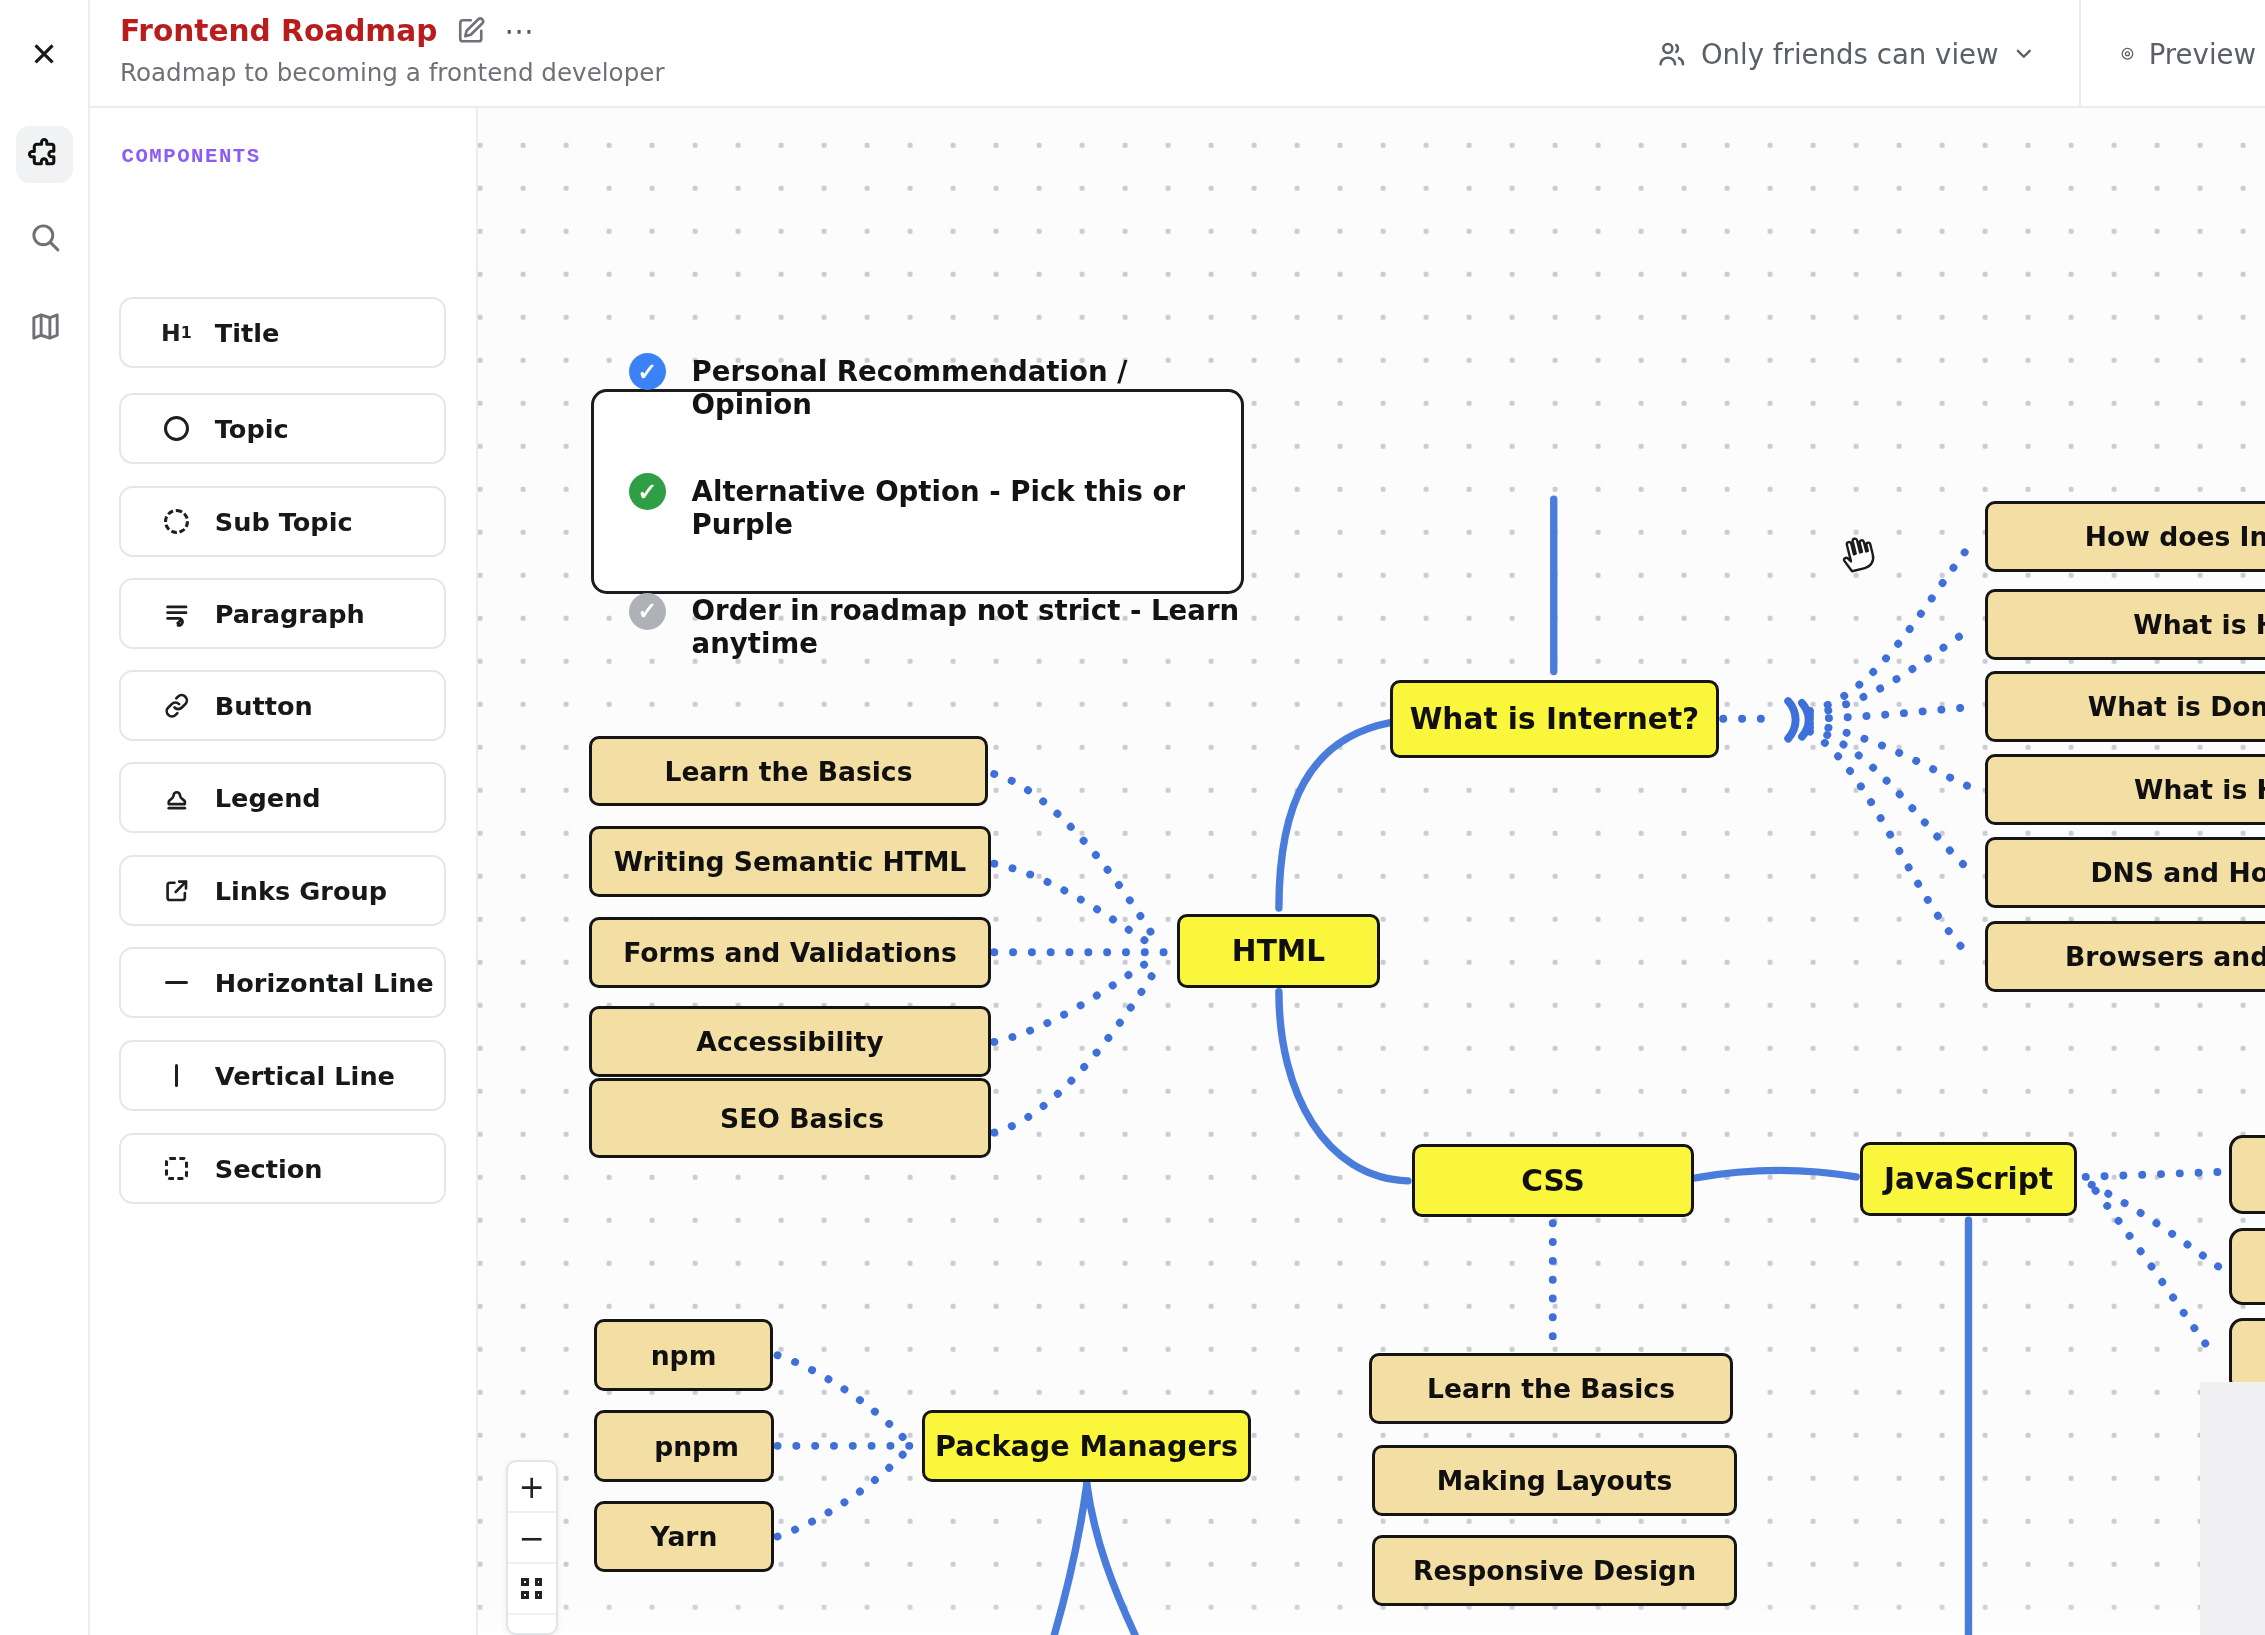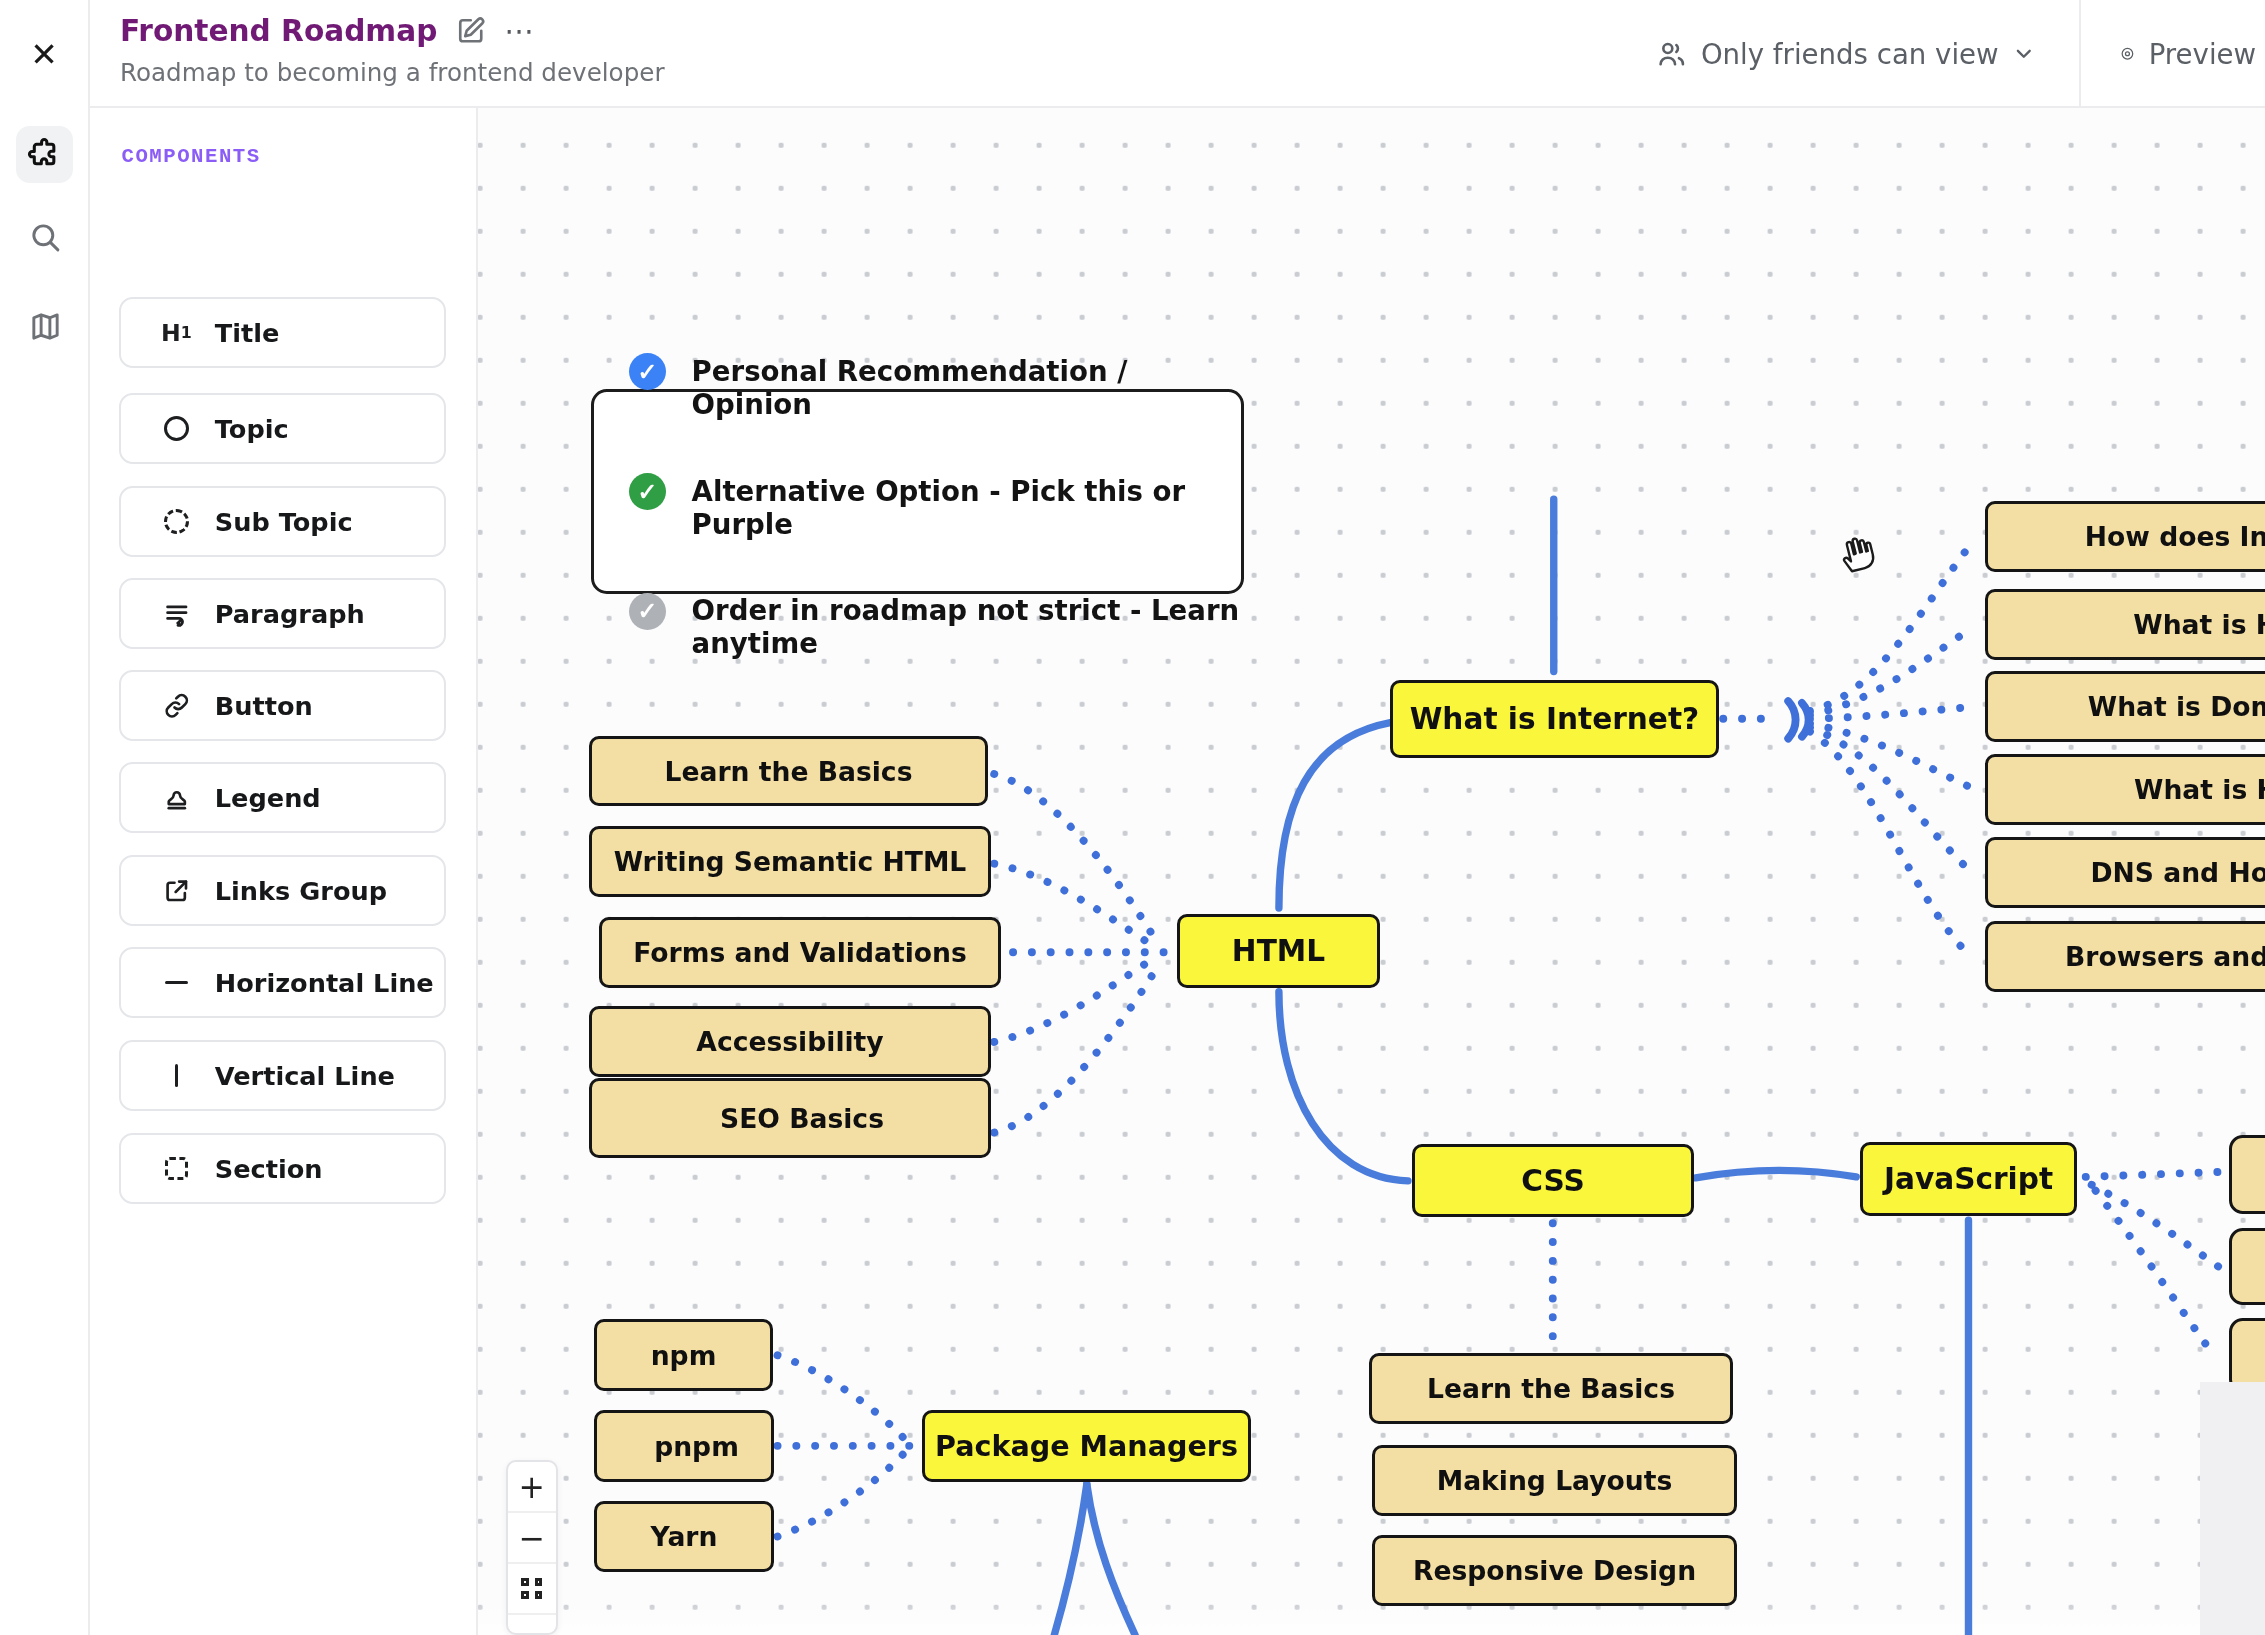--- a/index.html
+++ b/index.html
@@ -10,21 +10,21 @@
   
   .header { position:absolute; left:0; top:0; width:2266px; height:108px;
             background:#fff; border-bottom:2px solid #ececee; z-index:30; }
   .close-btn { position:absolute; left:0; top:0; width:90px; height:108px;
                border-right:2px solid #ececee; display:flex; align-items:center;
                justify-content:center; font-size:33px; color:#1a1a1a; cursor:pointer;
                background:#fff; font-family:"DejaVu Sans", sans-serif; }
   .title-wrap { position:absolute; left:120px; top:13.8px; }
   .title-row { display:flex; align-items:center; gap:17.7px; }
   .doc-title { font-family:"DejaVu Sans", sans-serif; font-weight:bold;
-               font-size:29.6px; color:#701a75; }
+               font-size:29.6px; color:#b91c1c; }
   .icon-btn { display:flex; align-items:center; justify-content:center; color:#6f7277; }
   .dots { font-size:29.6px; color:#55585e; letter-spacing:2px; line-height:9.9px; }
   .doc-subtitle { margin-top:9.9px; font-size:24.6px; color:#6e7277;
                   font-family:"DejaVu Sans", sans-serif; }
   .header-right { position:absolute; right:0; top:0; height:108px; display:flex;
                   align-items:center; }
   .vis-btn { display:flex; align-items:center; gap:13.8px; color:#5b5f66;
              font-size:27.6px; padding:0 43px; height:108px; cursor:pointer;
              font-family:"DejaVu Sans", sans-serif; }
   .preview-btn { display:flex; align-items:center; gap:13.8px; color:#5b5f66;
@@ -312,21 +312,21 @@
 
 
     <div class="node topic" style="left:912px; top:572px; width:329px; height:78px;">What is Internet?</div>
     <div class="node topic" style="left:699px; top:806px; width:203px; height:74px;">HTML</div>
     <div class="node topic" style="left:934px; top:1036px; width:282px; height:73px;">CSS</div>
     <div class="node topic" style="left:1382px; top:1034px; width:217px; height:74px;">JavaScript</div>
     <div class="node topic" style="left:444px; top:1302px; width:329px; height:72px; font-size:28.6px;">Package Managers</div>
 
     <div class="node sub" style="left:111px; top:628px; width:399px; height:70px;">Learn the Basics</div>
     <div class="node sub" style="left:111px; top:718px; width:402px; height:71px;">Writing Semantic HTML</div>
-    <div class="node sub" style="left:121px; top:809px; width:402px; height:71px;">Forms and Validations</div>
+    <div class="node sub" style="left:111px; top:809px; width:402px; height:71px;">Forms and Validations</div>
     <div class="node sub" style="left:111px; top:898px; width:402px; height:71px;">Accessibility</div>
     <div class="node sub" style="left:111px; top:970px; width:402px; height:80px;padding-left:24px;">SEO Basics</div>
 
     <div class="node sub" style="left:116px; top:1211px; width:179px; height:72px;">npm</div>
     <div class="node sub" style="left:116px; top:1302px; width:180px; height:72px;padding-left:25px;">pnpm</div>
     <div class="node sub" style="left:116px; top:1393px; width:180px; height:71px;">Yarn</div>
 
     <div class="node sub" style="left:891px; top:1245px; width:364px; height:71px;">Learn the Basics</div>
     <div class="node sub" style="left:894px; top:1337px; width:365px; height:71px;">Making Layouts</div>
     <div class="node sub" style="left:894px; top:1427px; width:365px; height:71px;">Responsive Design</div>

